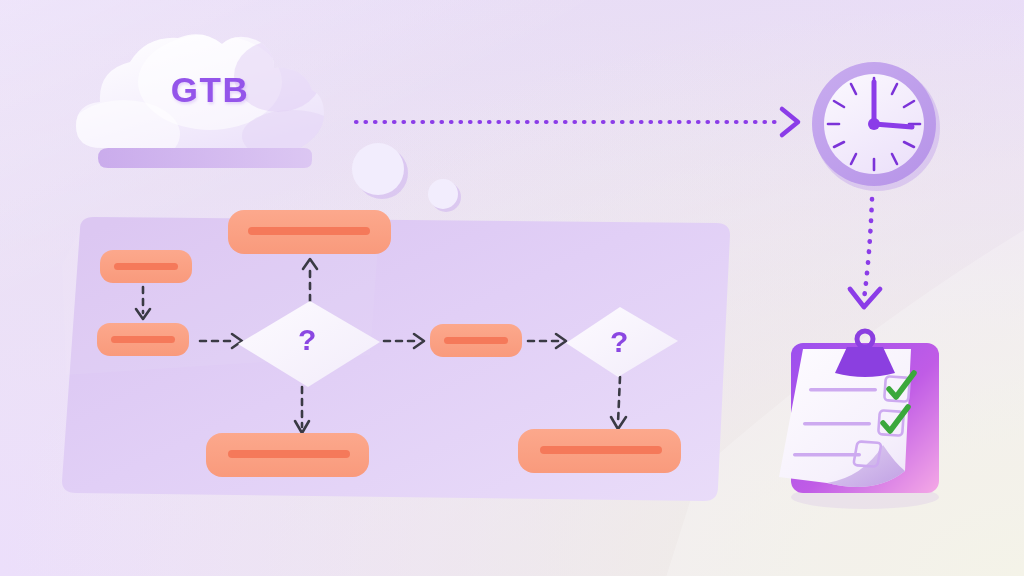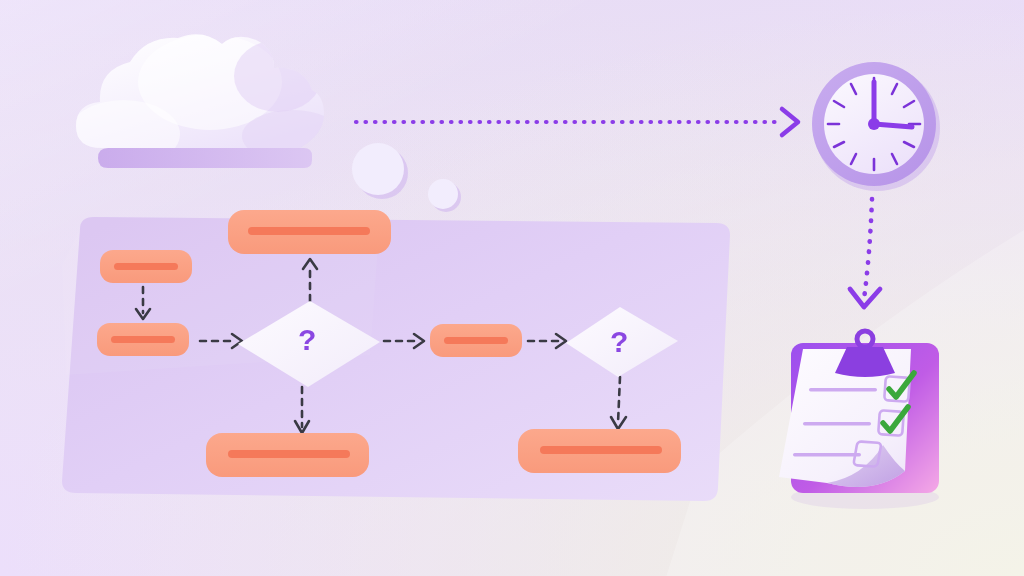--- a/index.html
+++ b/index.html
@@ -118,20 +118,21 @@
                Q 244 36 252 60 Q 264 66 264 84
                Q 264 104 240 118 Z" fill="url(#cloudFill)"></path>
 
       <g clip-path="url(#cloudClip)">
         <ellipse cx="150" cy="52" rx="72" ry="48" fill="#ffffff" opacity=".55"></ellipse>
         <ellipse cx="218" cy="46" rx="44" ry="36" fill="#ddcaf3" opacity=".45"></ellipse>
         <ellipse cx="64" cy="104" rx="56" ry="34" fill="#ffffff" opacity=".5"></ellipse>
         <ellipse cx="232" cy="106" rx="50" ry="26" fill="#e4d4f6" opacity=".5"></ellipse>
       </g>
     </svg>
+    <div id="cloud-label">GTB</div>
   </div>
 
   <svg class="layer" style="left:340px;top:125px;" width="130" height="95" viewBox="0 0 130 95">
     <circle cx="42" cy="48" r="26" fill="#cdb3ee" opacity=".55"></circle>
     <circle cx="38" cy="44" r="26" fill="#f2edfd"></circle>
     <circle cx="106" cy="72" r="15" fill="#cdb3ee" opacity=".55"></circle>
     <circle cx="103" cy="69" r="15" fill="#f2edfd"></circle>
   </svg>
 
   <svg class="layer" id="arrow-cloud-clock" width="460" height="44" viewBox="0 0 460 44">

